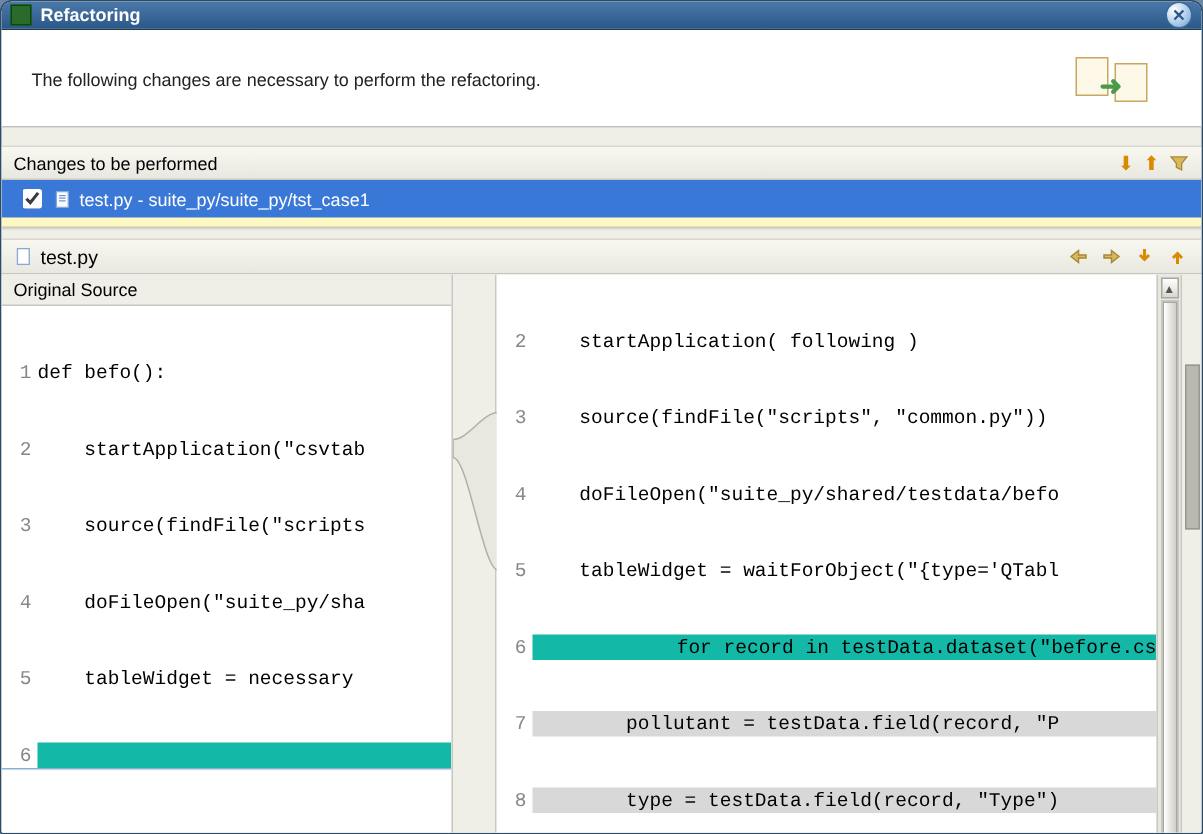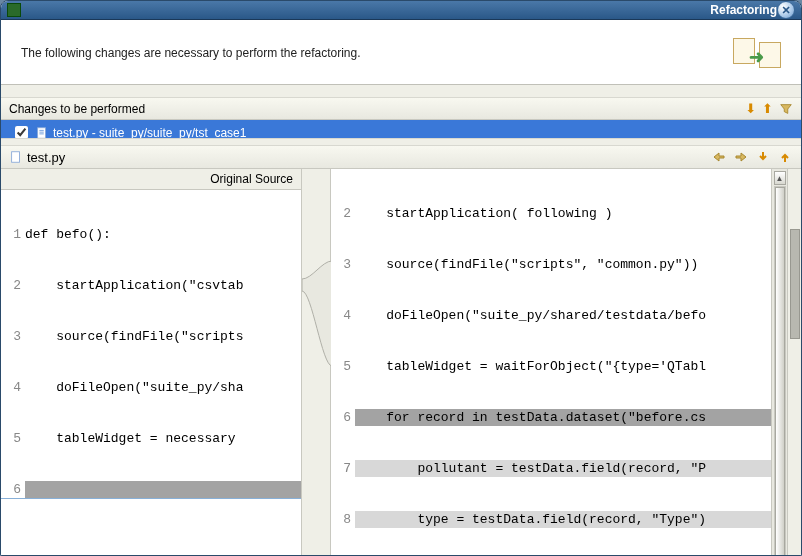--- a/index.html
+++ b/index.html
@@ -26,21 +26,20 @@
   }
   .titlebar {
     height: 22px;
     background: linear-gradient(to bottom, #4a78a8 0%, #3a6898 50%, #2a5888 100%);
     display: flex;
     align-items: center;
     padding: 0 6px;
     color: white;
     font-weight: bold;
     border-bottom: 1px solid #1a3858;
-    text-align: right;
   }
   .titlebar .app-icon {
     width: 14px; height: 14px;
     background: #2a6a2a;
     border: 1px solid #0a4a0a;
     margin-right: 6px;
   }
   .titlebar .title { flex: 1; font-size: 12px; }
   .titlebar .close {
     width: 18px; height: 18px;
@@ -53,21 +52,21 @@
     cursor: pointer;
   }
   .content {
     flex: 1;
     display: flex;
     flex-direction: column;
     background: #efefe7;
   }
   .banner {
     background: #fff;
-    padding: 16px 20px 14px 20px;
+    padding: 16px 36px 14px 20px;
     display: flex;
     align-items: center;
     border-bottom: 1px solid #c0c0b8;
   }
   .banner-text { flex: 1; font-size: 12px; color: #222; }
   .banner-icon {
     width: 48px; height: 34px;
     position: relative;
   }
   .banner-icon .p1, .banner-icon .p2 {
@@ -111,21 +110,21 @@
     font-size: 12px;
   }
   .tree-row input[type=checkbox] {
     width: 13px; height: 13px;
     accent-color: #fff;
   }
   .tree-row .file-icon {
     width: 14px; height: 14px;
     display: inline-flex;
   }
-  .tree-area { background: #fef9c3; height: 18px; border-bottom: 1px solid #c8c8c0; }
+  .tree-area { background: #fef9c3; height: 32px; border-bottom: 1px solid #c8c8c0; }
   .spacer-bar { height: 8px; background: #efefe7; border-top: 1px solid #d8d8d0; border-bottom: 1px solid #d8d8d0; }
   .file-hdr {
     background: linear-gradient(to bottom, #f8f8f0, #e8e8e0);
     border-bottom: 1px solid #c8c8c0;
     padding: 3px 8px;
     display: flex;
     align-items: center;
     font-size: 13px;
   }
   .file-hdr .fh-icon { width: 14px; height: 14px; margin-right: 4px; display:inline-flex; }
@@ -146,21 +145,20 @@
     min-width: 0;
   }
   .pane-left { width: 300px; }
   .gutter { width: 30px; background: #efefe7; border-left: 1px solid #c8c8c0; border-right: 1px solid #c8c8c0; position: relative; }
   .pane-right { flex: 1; }
   .pane-title {
     background: #efefe7;
     border-bottom: 1px solid #c8c8c0;
     padding: 3px 8px;
     font-size: 12px;
-    text-align: right;
   }
   .code-wrap {
     flex: 1;
     display: flex;
     overflow: hidden;
     position: relative;
   }
   .code {
     flex: 1;
     font-family: "Courier New", monospace;
@@ -174,21 +172,21 @@
   .code .line { display: flex; }
   .code .ln {
     width: 24px;
     text-align: right;
     color: #888;
     padding-right: 4px;
     user-select: none;
     flex-shrink: 0;
   }
   .code .tx { flex: 1; white-space: pre; overflow: hidden; }
-  .line.hl .tx { background: #a3a3a3; }
+  .line.hl .tx { background: #14b8a6; text-align: right; }
   .line.hlend {
     border-bottom: 1px solid #88b0d8;
   }
   .line.sel .tx { background: #d8d8d8; }
   .vscroll {
     width: 16px;
     background: #e8e8e0;
     border-left: 1px solid #c8c8c0;
     display: flex;
     flex-direction: column;

